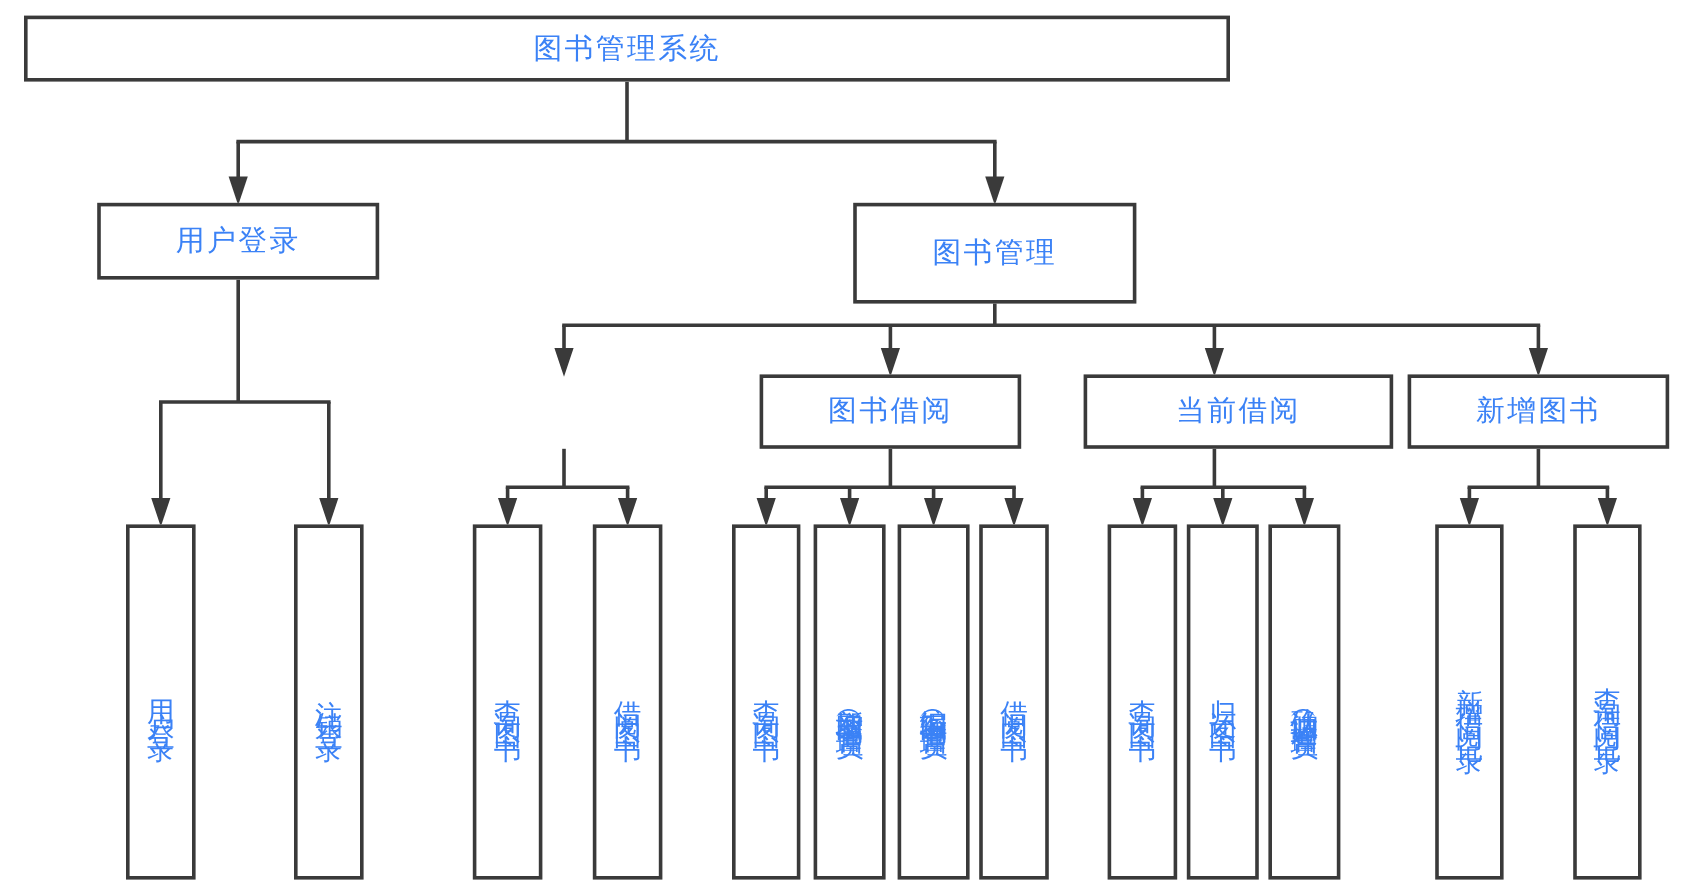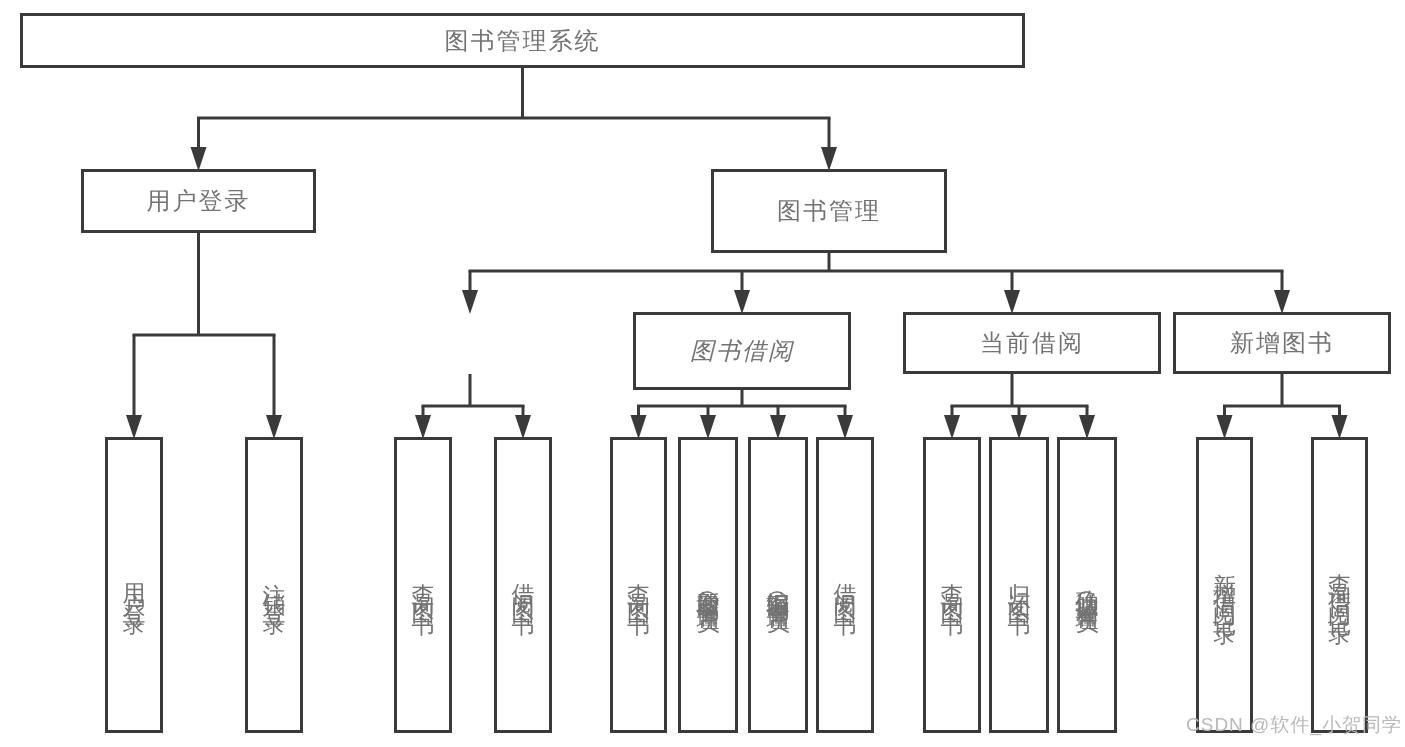--- a/index.html
+++ b/index.html
@@ -19,21 +19,21 @@
     position: absolute;
     left: 0;
     top: 0;
     pointer-events: none;
   }
   .node {
     position: absolute;
     box-sizing: border-box;
     background: #ffffff;
     border: 3px solid #3a3a3a;
-    color: #737373;
+    color: #3b82f6;
     display: flex;
     align-items: center;
     justify-content: center;
     text-align: center;
   }
   .node.h {
     font-size: 24px;
     letter-spacing: 2px;
     line-height: 1;
   }
@@ -119,21 +119,21 @@
       <polygon points="1331.5,415 1347.5,415 1339.5,439" fill="#3a3a3a"></polygon>
     </svg>
 
   <div class="node h" style="left:20px;  top:13px;  width:1005px; height:55px;">图书管理系统</div>
 
   <div class="node h" style="left:81px;  top:169px; width:235px; height:64px;">用户登录</div>
 
   <div class="node h" style="left:711px; top:169px; width:236px; height:84px;">图书管理</div>
 
 
-  <div class="node h" style="left:633px; top:312px; width:218px; height:78px;font-style:italic;">图书借阅</div>
+  <div class="node h" style="left:633px; top:312px; width:218px; height:62px;">图书借阅</div>
 
   <div class="node h" style="left:903px; top:312px; width:258px; height:62px;">当前借阅</div>
 
   <div class="node h" style="left:1173px; top:312px; width:218px; height:62px;">新增图书</div>
 
   <div class="node v" style="left:105px; top:437px; width:58px; height:296px;">用户登录</div>
 
   <div class="node v" style="left:245px; top:437px; width:58px; height:296px;">注销登录</div>
 
   <div class="node v" style="left:394px; top:437px; width:58px; height:296px;">查询图书</div>
@@ -151,14 +151,13 @@
   <div class="node v" style="left:923px; top:437px; width:58px; height:296px;">查询图书</div>
 
   <div class="node v" style="left:989px; top:437px; width:60px; height:296px;">归还图书</div>
 
   <div class="node v dense" style="left:1057px; top:437px; width:60px; height:296px;">确认归还（管理员）</div>
 
   <div class="node v" style="left:1196px; top:437px; width:57px; height:296px;">新增借阅记录</div>
 
   <div class="node v" style="left:1311px; top:437px; width:57px; height:296px;">查询借阅记录</div>
 
-  <div id="watermark">CSDN @软件_小贺同学</div>
 </div>
 
 </body></html>

